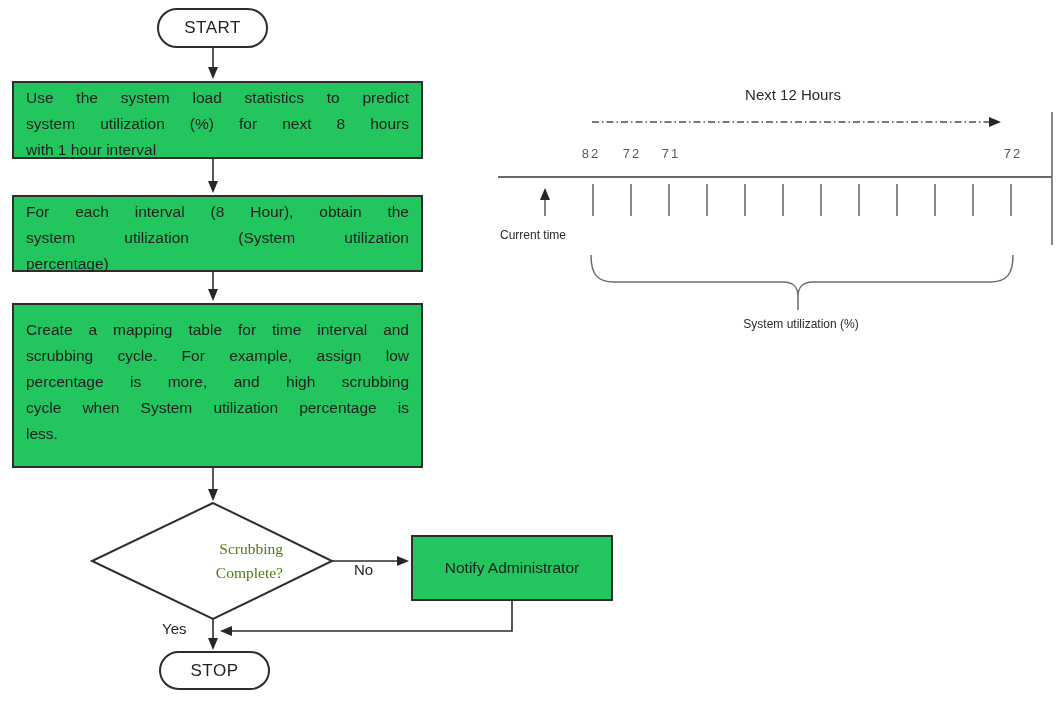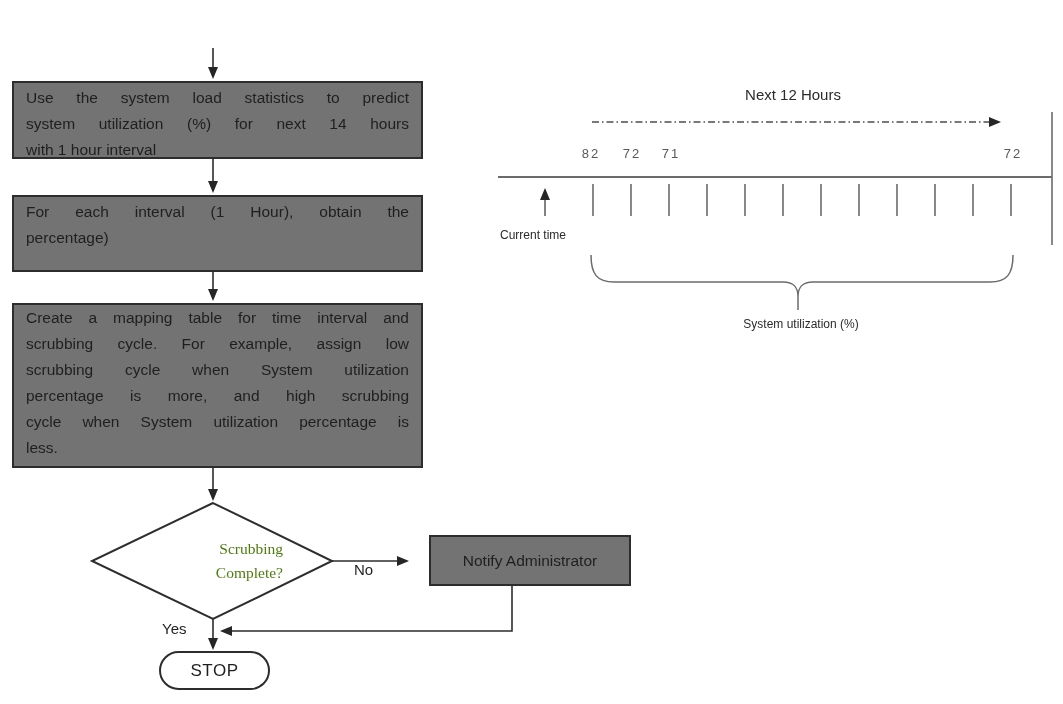--- a/index.html
+++ b/index.html
@@ -8,21 +8,21 @@
     font-family:"Liberation Sans","DejaVu Sans",sans-serif;color:#1f1f1f;overflow:hidden;
   }
   #wires{position:absolute;left:0;top:0;width:1063px;height:704px;}
   
   .terminal{
     position:absolute;box-sizing:border-box;border:2px solid #2d2d2d;border-radius:20px;
     display:flex;align-items:center;justify-content:center;
     font-size:17px;letter-spacing:0.5px;color:#1f1f1f;background:#fff;
   }
   .process{
-    position:absolute;box-sizing:border-box;border:2px solid #2d2d2d;background:#737373;
+    position:absolute;box-sizing:border-box;border:2px solid #2d2d2d;background:#22c55e;
     font-size:15.5px;line-height:26px;color:#1f1f1f;padding:2px 12px;
   }
   .process .jline{text-align:justify;text-align-last:justify;}
   .process .lline{text-align:left;}
   .decision-text{
     position:absolute;text-align:right;font-size:15.5px;line-height:24px;color:#4d7c0f;font-family:Liberation Serif, serif;
   }
   .edge-label{position:absolute;font-size:15px;color:#1f1f1f;}
   
   .tl-title{position:absolute;font-size:15px;color:#2b2b2b;transform:translateX(-50%);white-space:nowrap;}
@@ -70,50 +70,53 @@
           <line x1="935" x2="935" y1="184" y2="216"></line>
           <line x1="973" x2="973" y1="184" y2="216"></line>
           <line x1="1011" x2="1011" y1="184" y2="216"></line>
         </g>
       <path stroke-width="1.5" d="M591,255 C591,274 597,282 614,282 L783,282 C794,282 798,287 798,297 L798,310 M1013,255 C1013,274 1007,282 990,282 L813,282 C802,282 798,287 798,297"></path>
     </g>
     <line x1="592" y1="122" x2="999" y2="122" stroke="#4d4d4d" stroke-width="1.4" stroke-dasharray="7 3 1.5 3" marker-end="url(#ah)"></line>
     <line x1="545" y1="216" x2="545" y2="190" stroke="#4d4d4d" stroke-width="1.4" marker-end="url(#ah)"></line>
   </svg>
 
+  <div class="terminal" style="left:157px;top:8px;width:111px;height:40px;">
+    <span>START</span>
+  </div>
 
   <div class="process" style="left:12px;top:81px;width:411px;height:78px;">
     <div class="jline">Use the system load statistics to predict</div>
-    <div class="jline">system utilization (%) for next 14 hours</div>
+    <div class="jline">system utilization (%) for next 8 hours</div>
     <div class="lline">with 1 hour interval</div>
   </div>
 
   <div class="process" style="left:12px;top:195px;width:411px;height:77px;">
-    <div class="jline">For each interval (1 Hour), obtain the</div>
+    <div class="jline">For each interval (8 Hour), obtain the</div>
+    <div class="jline">system utilization (System utilization</div>
     <div class="lline">percentage)</div>
   </div>
 
-  <div class="process" style="left:12px;top:303px;width:411px;height:165px;padding-top:0;">
+  <div class="process" style="left:12px;top:303px;width:411px;height:165px;padding-top:12px;">
     <div class="jline">Create a mapping table for time interval and</div>
     <div class="jline">scrubbing cycle. For example, assign low</div>
-    <div class="jline">scrubbing cycle when System utilization</div>
     <div class="jline">percentage is more, and high scrubbing</div>
     <div class="jline">cycle when System utilization percentage is</div>
     <div class="lline">less.</div>
   </div>
 
   <div class="decision-text" style="left:143px;top:537px;width:140px;">
     <div>Scrubbing</div>
     <div>Complete?</div>
   </div>
 
   <div class="edge-label" style="left:354px;top:529px;margin-top:32px;">No</div>
   <div class="edge-label" style="left:162px;top:620px;">Yes</div>
 
-  <div class="process" style="left:429px;top:535px;width:202px;height:51px;display:flex;align-items:center;justify-content:center;padding:0;">
+  <div class="process" style="left:411px;top:535px;width:202px;height:66px;display:flex;align-items:center;justify-content:center;padding:0;">
     <span>Notify Administrator</span>
   </div>
 
   <div class="terminal" style="left:159px;top:651px;width:111px;height:39px;">
     <span>STOP</span>
   </div>
 
   <div class="tl-title" style="left:793px;top:86px;">Next 12 Hours</div>
 
   <div class="tl-num" style="left:591px;top:146px;">82</div>

